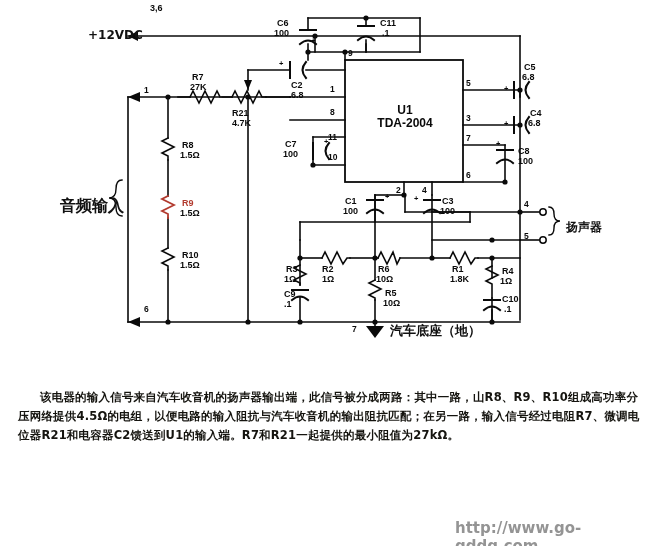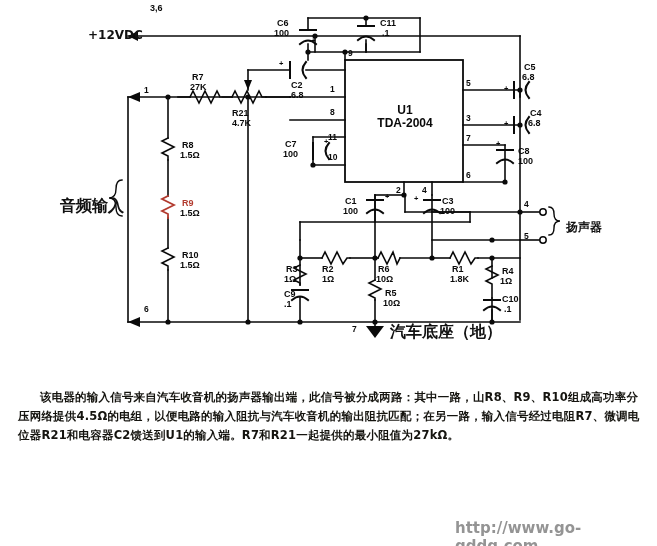--- a/index.html
+++ b/index.html
@@ -302,21 +302,21 @@
   <div class="lbl" style="left:502px;top:266px;">R4</div>
   <div class="lbl" style="left:500px;top:276px;">1Ω</div>
   <div class="lbl" style="left:502px;top:294px;">C10</div>
   <div class="lbl" style="left:504px;top:304px;">.1</div>
 
   <div class="pin" style="left:524px;top:199px;">4</div>
   <div class="pin" style="left:524px;top:231px;">5</div>
   <div class="cnlabel" style="left:566px;top:219px;font-size:12px;">扬声器</div>
 
   <div class="pin" style="left:352px;top:324px;">7</div>
-  <div class="cnlabel" style="left:390px;top:322px;font-size:16px;">汽车底座（地）</div>
+  <div class="cnlabel" style="left:390px;top:322px;font-size:13px;">汽车底座（地）</div>
 
 </div>
 
 <div id="body-text">
   <p class="indent">该电器的输入信号来自汽车收音机的扬声器输出端，此信号被分成两路：其中一路，山R8、R9、R10组成高功率分压网络提供4.5Ω的电组，以便电路的输入阻抗与汽车收音机的输出阻抗匹配；在另一路，输入信号经过电阻R7、微调电位器R21和电容器C2馈送到U1的输入端。R7和R21一起提供的最小阻值为27kΩ。</p>
 </div>
 
 <div class="watermark" id="wm2">http://www.go-gddq.com</div>
 
 </body></html>

